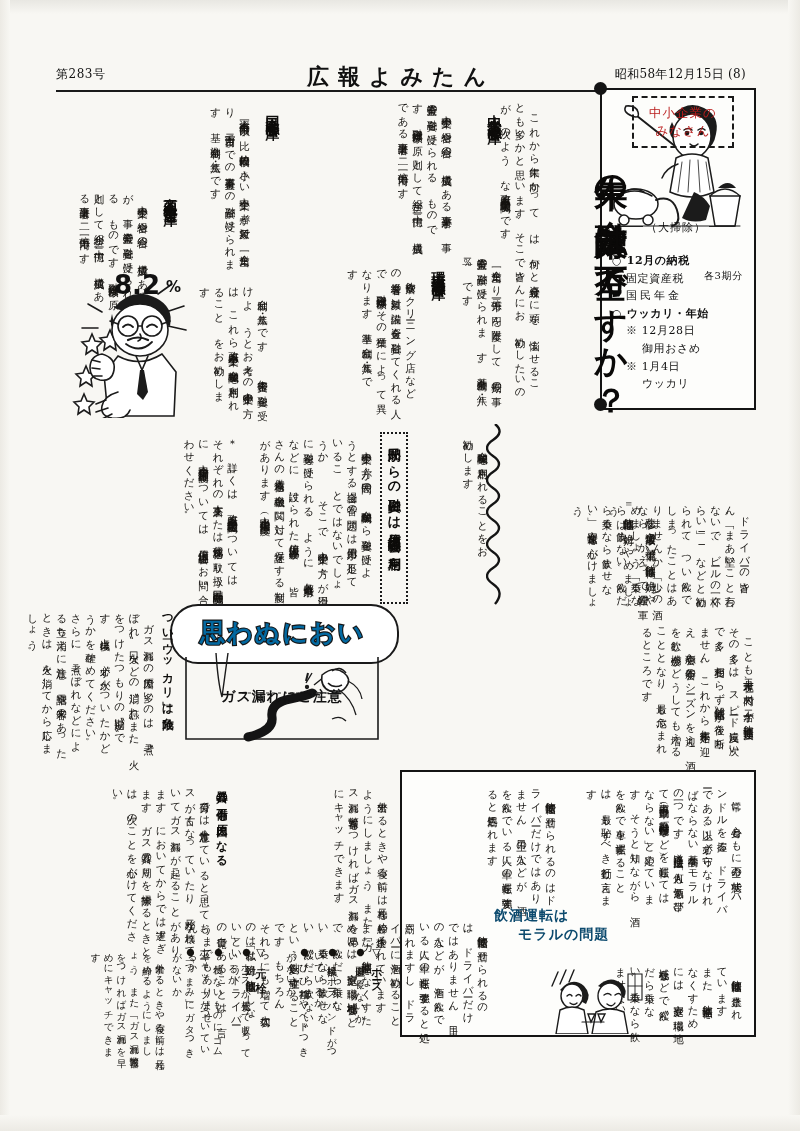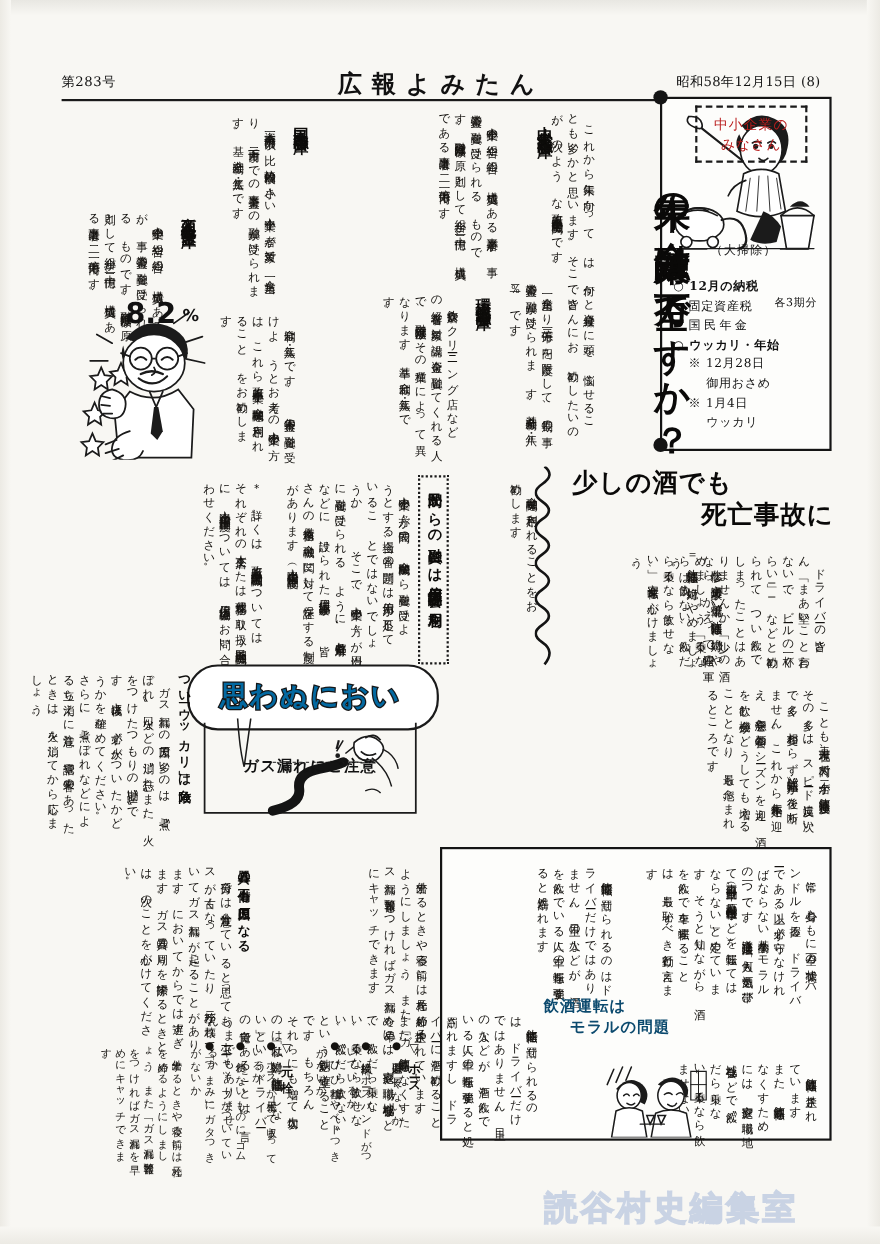--- a/index.html
+++ b/index.html
@@ -301,24 +301,20 @@
   </div>
   <div class="col vcol" style="left:250px;top:432px;height:160px;width:124px;">　中小企業の方々が民間の 金融機関から融資を受けよ うとする場合、一番の問題 は信用力が不足しているこ とではないでしょうか。 　そこで、中小企業の方々 が円滑に融資を受けられる ように、各都道府県などに 設けられた信用保証協会が、 皆さんの借入債務を金融機 関に対して保証をする制度 があります。（中小企業信用保証制度）</div>
   <div class="col vcol" style="left:60px;top:432px;height:160px;width:180px;">＊　詳しくは、政府系中小企業金融機関についてはそれぞれの本支店または代理業務を取り扱う民間金融機関に、中小企業信用保証制度については、信用保証協会にお問い合わせください。</div>
   <div class="col vcol" style="left:458px;top:432px;height:120px;width:32px;">　金融機関を利用されることをお勧めします。</div>
 
   <svg class="squiggle" style="left:486px;top:424px;width:18px;height:190px;" viewBox="0 0 18 190" preserveAspectRatio="none">
     <path d="M9 0 q10 8 -2 16 q-12 8 0 16 q12 8 0 16 q-12 8 0 16 q12 8 0 16 q-12 8 0 16 q12 8 0 16
              q-12 8 0 16 q12 8 0 16 q-12 8 0 16 q12 8 2 20" fill="none" stroke="#141414" stroke-width="2.4"></path>
   </svg>
 
-  <div class="headline-2">
-    <span>少しの酒でも</span>
-    <span class="l2">死亡事故に</span>
-  </div>
 
   <div class="col vcol" style="left:660px;top:498px;height:110px;width:92px;">　ドライバーの皆さん、「まあ堅いこと言わないで、ビールの一杯ぐらい」──などと勧められて、つい飲んでしまったことはありませんか。「少しの酒なら、かえって運転の軍＝飲酒運転は絶対にやめましょう。</div>
   <div class="col vcol" style="left:540px;top:498px;height:110px;width:118px;">　悲惨な交通事故の〝予備軍〟、飲酒運転は絶対にやめましょう。「乗るならば飲まない、飲んだら乗るなら飲ませない」、安全運転を心がけましょう。</div>
   <div class="col vcol" style="left:418px;top:620px;height:135px;width:338px;">　ことも十二月末現在、村内で二十名が飲酒運転違反し、その多くは、スピード違反に次いで多く、相変わらず〝飲酒運転〟が後を断ちません。これから年末年始を迎え、忘年会や新年会のシーズンを迎え、酒を飲む機会がどうしても増えることとなり、最も危ぶまれるところです。</div>
 
   <div class="bubble-title"></div>
   <div class="bubble-text">思わぬにおい</div>
 
   <svg class="gas-frame" viewBox="0 0 200 94">
     <g fill="none" stroke="#1b1b1b" stroke-width="1.5">
@@ -390,15 +386,14 @@
 
       <path d="M46 54 l22 0" stroke-width="1.2"></path>
       <path d="M52 46 l3 8 4 -8z" fill="#fff"></path>
       <path d="M62 46 l3 8 4 -8z" fill="#fff"></path>
 
       <path d="M92 6 l14 0 l0 26 -14 0z" stroke-width="1.1"></path>
       <path d="M92 18 l14 0 M99 6 l0 26" stroke-width="0.9"></path>
     </g>
   </svg>
 
-  <div class="watermark">読谷村史編集室</div>
 
 </div>
 
 </body></html>

